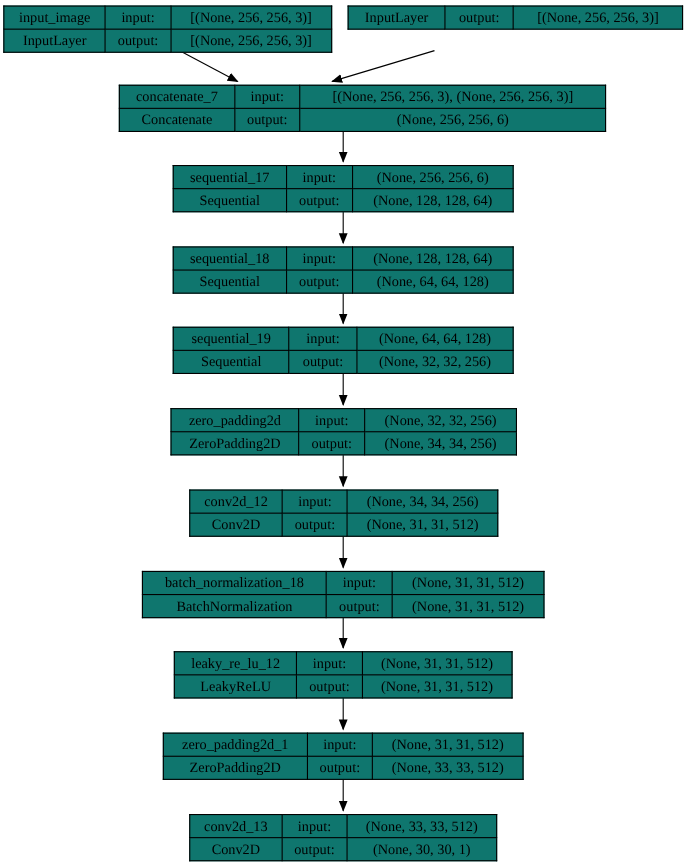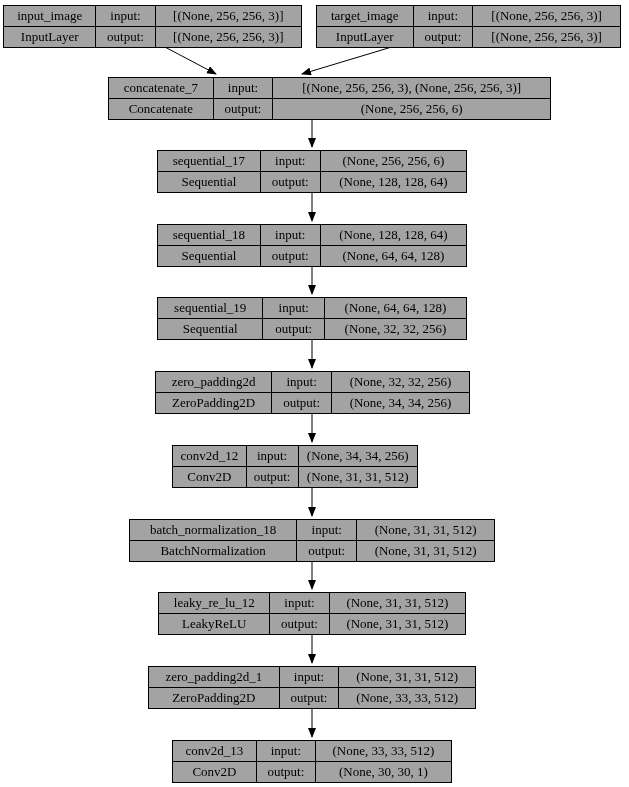--- a/index.html
+++ b/index.html
@@ -16,21 +16,21 @@
     position: absolute;
     left: 0; top: 0;
     width: 629px; height: 787px;
     pointer-events: none;
   }
   .edges line { stroke: #000000; stroke-width: 1; }
   table.node {
     position: absolute;
     border-collapse: collapse;
     table-layout: auto;
-    background: #a3a3a3;
+    background: #0f766e;
     font-family: "Liberation Serif", serif;
     font-size: 13px;
     color: #000000;
   }
   table.node td {
     border: 1px solid #000000;
     height: 20px;
     padding: 0 6px;
     text-align: center;
     vertical-align: middle;
@@ -71,30 +71,25 @@
     <tr>
       <td>InputLayer</td>
       <td>output:</td>
       <td>[(None, 256, 256, 3)]</td>
     </tr>
   </tbody>
     </table>
 
   <table class="node" style="left:316px; top:5px; width:305px;">
     <tbody>
-        <tr>
-      <td>target_image</td>
-      <td>input:</td>
+    <tr>
+      <td>InputLayer</td>
+      <td>output:</td>
       <td>[(None, 256, 256, 3)]</td>
     </tr>
-    <tr>
-      <td>InputLayer</td>
-      <td>output:</td>
-      <td>[(None, 256, 256, 3)]</td>
-    </tr>
   </tbody>
     </table>
 
   <table class="node" style="left:91px; top:77px; width:443px;margin-left:17px;">
     <tbody>
         <tr>
       <td>concatenate_7</td>
       <td>input:</td>
       <td>[(None, 256, 256, 3), (None, 256, 256, 3)]</td>
     </tr>
@@ -159,21 +154,21 @@
       <td>(None, 32, 32, 256)</td>
     </tr>
     <tr>
       <td>ZeroPadding2D</td>
       <td>output:</td>
       <td>(None, 34, 34, 256)</td>
     </tr>
   </tbody>
     </table>
 
-  <table class="node" style="left:172px; top:445px; width:246px;">
+  <table class="node" style="left:172px; top:445px; width:281px;">
     <tbody>
         <tr>
       <td>conv2d_12</td>
       <td>input:</td>
       <td>(None, 34, 34, 256)</td>
     </tr>
     <tr>
       <td>Conv2D</td>
       <td>output:</td>
       <td>(None, 31, 31, 512)</td>

